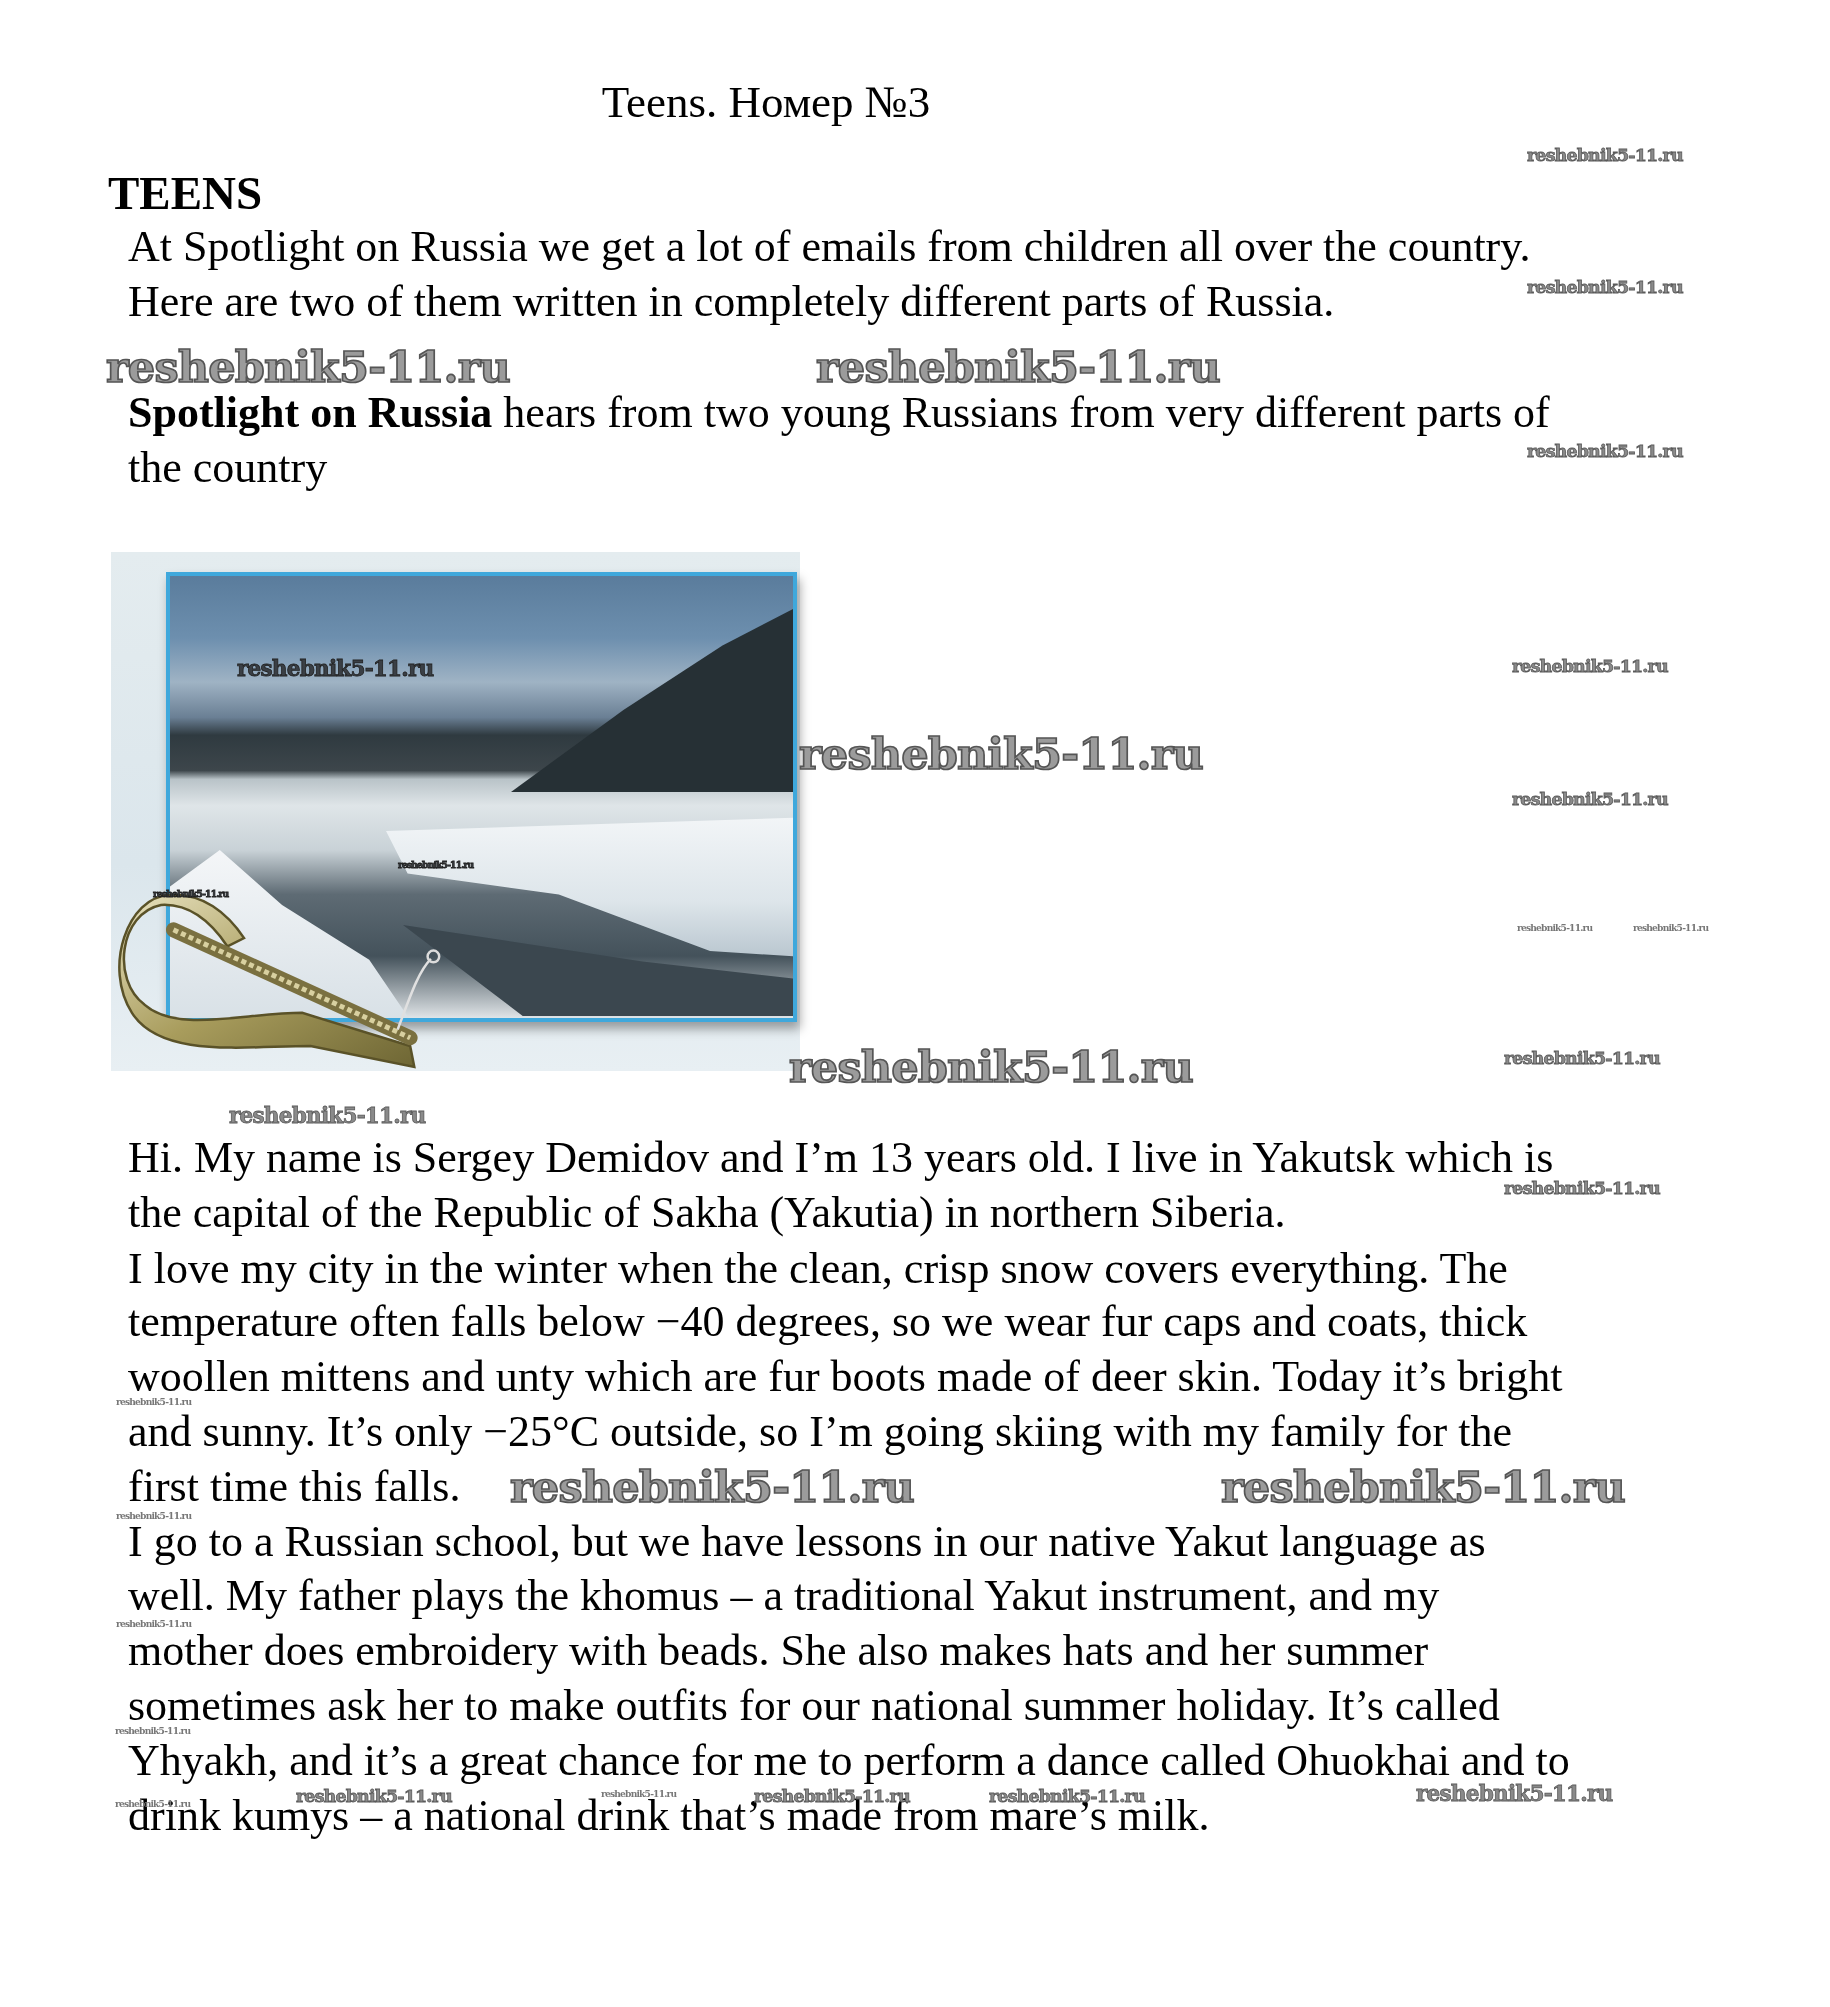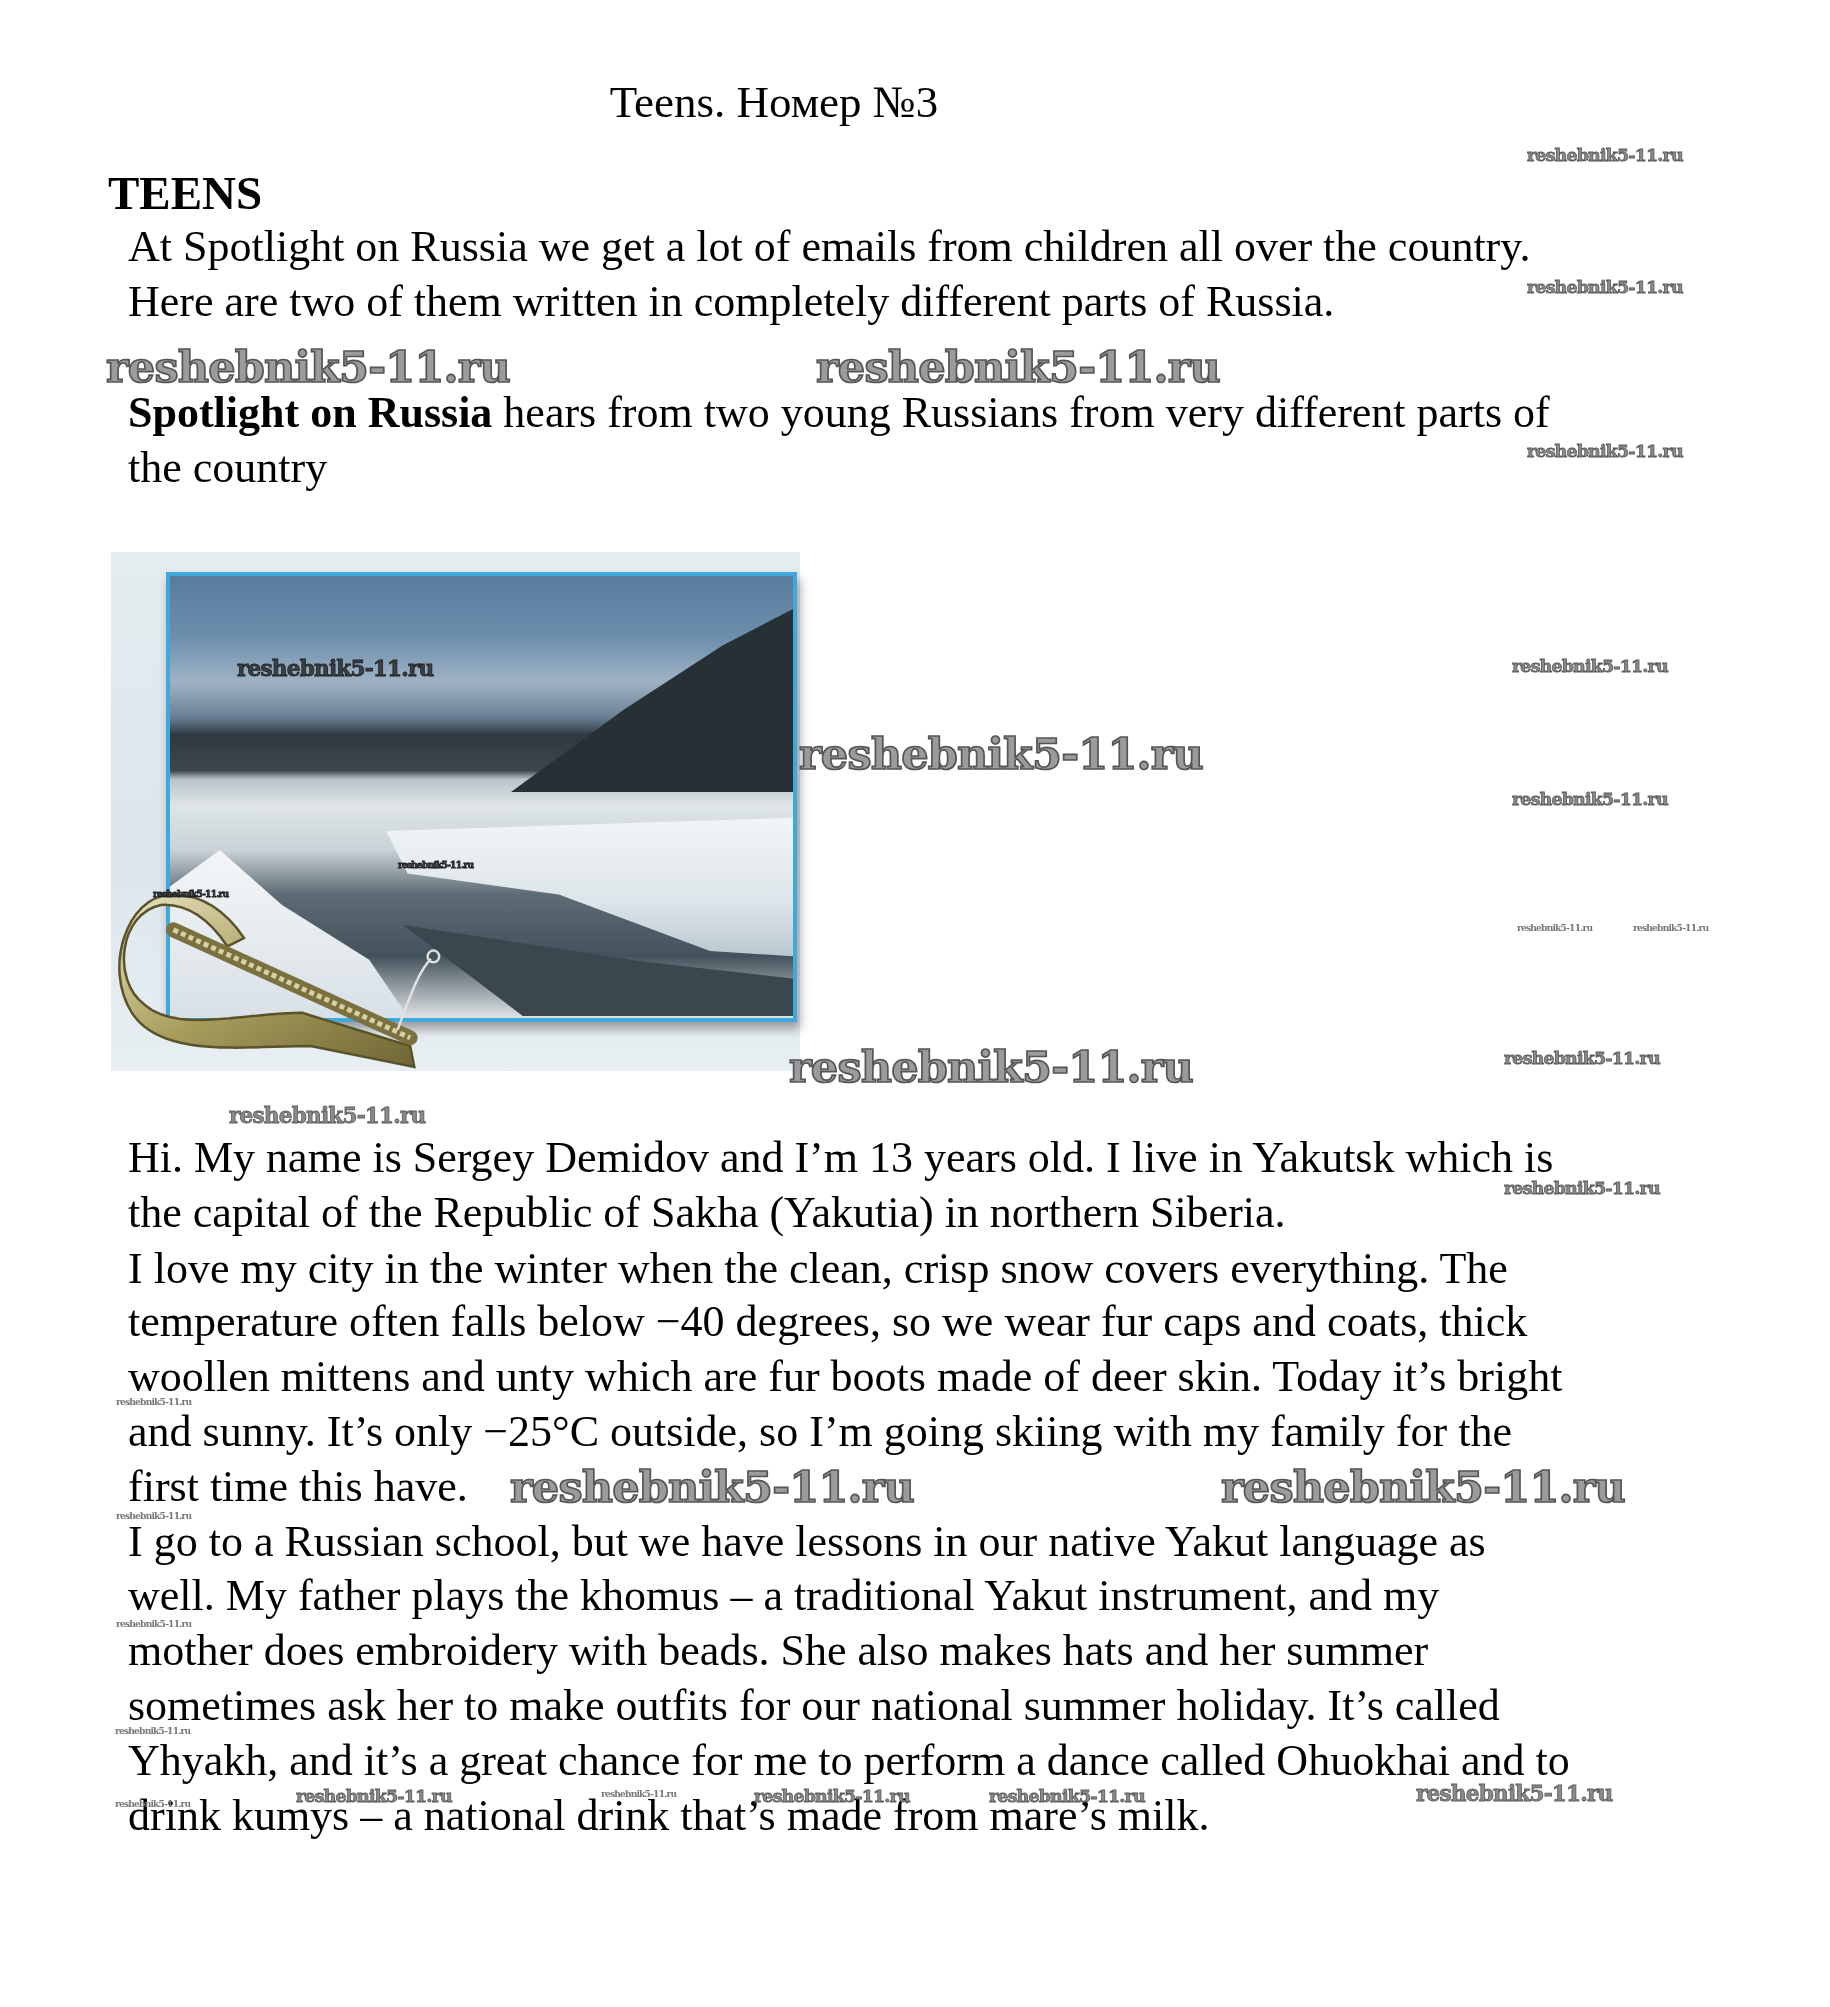--- a/index.html
+++ b/index.html
@@ -1,21 +1,21 @@
 <!DOCTYPE html>
 <html style="font-size:13.3px"><head>
 <meta charset="utf-8">
 <style>
   html, body { margin: 0; padding: 0; background: #ffffff; }
   body {
     width: 1830px; height: 2007px; position: relative; overflow: hidden;
     font-family: "Liberation Serif", "DejaVu Serif", serif; color: #000;
   }
   .abs { position: absolute; white-space: nowrap; }
-  .page-title { left: 16px; width: 1516px; top: 76px; text-align: center; font-size: 45px; }
+  .page-title { left: 8px; width: 1516px; top: 76px; text-align: center; font-size: 45px; }
   .heading { left: 108px; top: 166px; font-size: 47px; font-weight: bold; }
   .line { left: 108px; font-size: 44px; line-height: 55px; margin-left: 20px; }
   .wm {
     font-family: "DejaVu Serif", "Liberation Serif", serif; font-weight: bold;
     color: #8a8a8a;
     -webkit-text-stroke: 0.8px #5a5a5a;
     letter-spacing: -0.8px;
   }
   .wm.big { font-size: 43px; color: #9b9b9b; -webkit-text-stroke: 1.7px #555; }
   .wm.med { font-size: 21.6px; }
@@ -106,21 +106,21 @@
   <div class="abs wm xs dark wm-inphoto-2">reshebnik5-11.ru</div>
   <div class="abs wm xs dark wm-inphoto-3">reshebnik5-11.ru</div>
 </div>
 
 <div class="abs line" style="top:1130px">Hi. My name is Sergey Demidov and I’m 13 years old. I live in Yakutsk which is</div>
 <div class="abs line" style="top:1185px">the capital of the Republic of Sakha (Yakutia) in northern Siberia.</div>
 <div class="abs line" style="top:1241px">I love my city in the winter when the clean, crisp snow covers everything. The</div>
 <div class="abs line" style="top:1294px">temperature often falls below −40 degrees, so we wear fur caps and coats, thick</div>
 <div class="abs line" style="top:1349px">woollen mittens and unty which are fur boots made of deer skin. Today it’s bright</div>
 <div class="abs line" style="top:1404px">and sunny. It’s only −25°C outside, so I’m going skiing with my family for the</div>
-<div class="abs line" style="top:1459px">first time this have.</div>
+<div class="abs line" style="top:1459px">first time this falls.</div>
 <div class="abs line" style="top:1514px">I go to a Russian school, but we have lessons in our native Yakut language as</div>
 <div class="abs line" style="top:1568px">well. My father plays the khomus – a traditional Yakut instrument, and my</div>
 <div class="abs line" style="top:1623px">mother does embroidery with beads. She also makes hats and her summer</div>
 <div class="abs line" style="top:1678px">sometimes ask her to make outfits for our national summer holiday. It’s called</div>
 <div class="abs line" style="top:1733px">Yhyakh, and it’s a great chance for me to perform a dance called Ohuokhai and to</div>
 <div class="abs line" style="top:1788px">drink kumys – a national drink that’s made from mare’s milk.</div>
 
 <div class="abs wm sm" style="left:1527px;top:145px">reshebnik5-11.ru</div>
 <div class="abs wm sm" style="left:1527px;top:277px">reshebnik5-11.ru</div>
 <div class="abs wm big" style="left:106px;top:342px">reshebnik5-11.ru</div>

